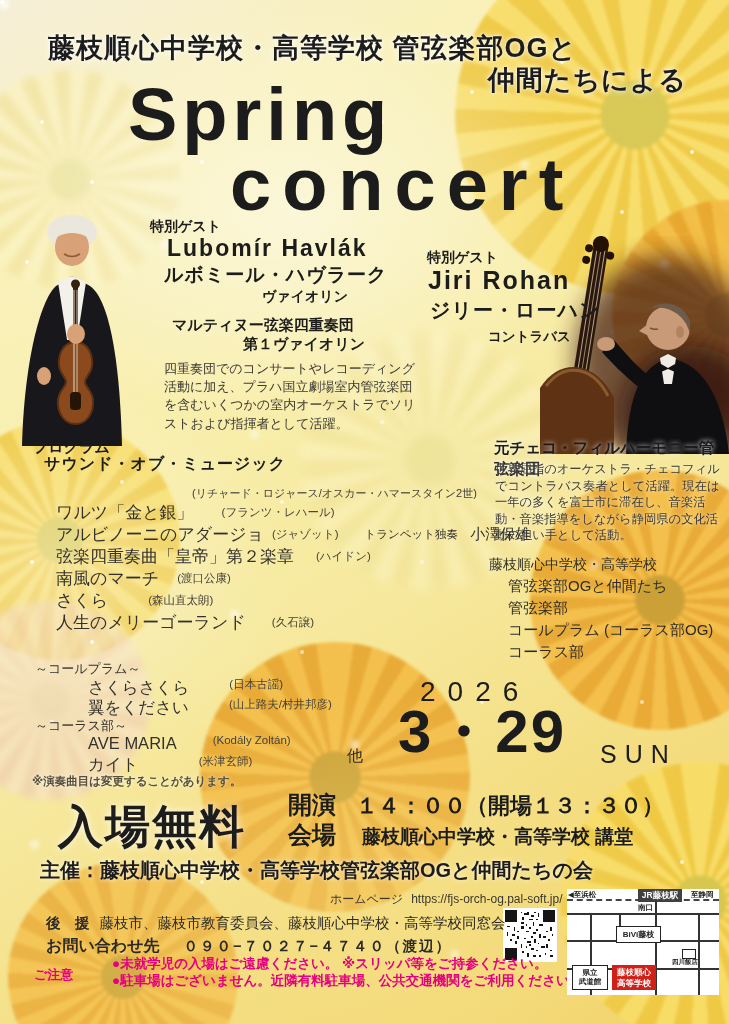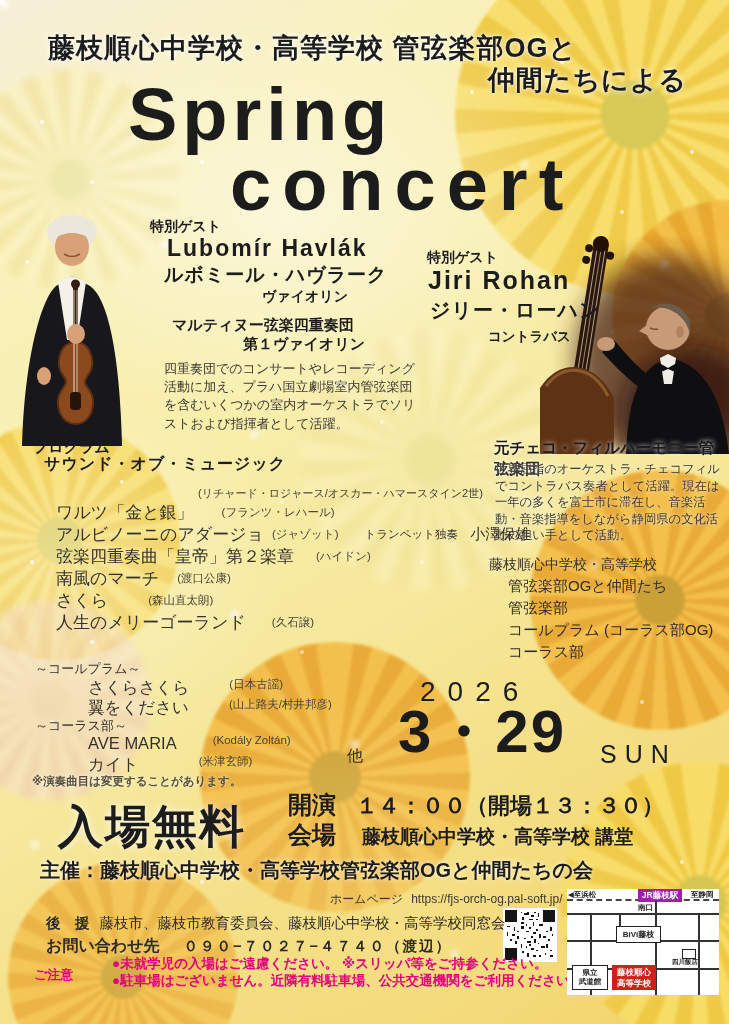--- a/index.html
+++ b/index.html
@@ -54,21 +54,21 @@
   .gr-label{left:427px;top:249px;}
   .gr-name-en{left:428px;top:266px;font-size:25px;font-weight:bold;letter-spacing:2px;}
   .gr-name-ja{left:430px;top:297px;font-size:20px;font-weight:bold;letter-spacing:1px;}
   .gr-inst{left:488px;top:328px;font-size:13.5px;font-weight:bold;}
   .gr-aff{left:494px;top:438px;font-size:15.5px;font-weight:bold;text-shadow:0 0 5px rgba(255,255,255,.9);}
   .gr-bio{left:495px;top:461px;width:228px;font-size:12.3px;line-height:1.35;color:#3c3a35;text-shadow:0 0 4px rgba(255,255,255,.8);}
   .perf-school{left:489px;top:556px;font-size:14px;font-weight:500;color:#2e2c28;}
   .perf-groups{left:508px;top:575px;font-size:15px;line-height:22px;color:#2e2c28;}
   .prog-label{left:33px;top:438px;font-size:15px;font-weight:bold;}
   .prog-feature{left:44px;top:454px;font-size:16px;font-weight:bold;letter-spacing:1px;}
-  .prog-fcredit{left:192px;top:486px;font-size:11px;color:#3e3c36;margin-left:6px;}
+  .prog-fcredit{left:192px;top:486px;font-size:11px;color:#3e3c36;}
   .prog-rows{left:56px;top:501px;}
   .prog-row{height:22px;display:flex;align-items:center;font-size:17px;color:#33312c;}
   .prog-credit{font-size:11.5px;color:#45423a;}
   .prog-note-label{font-size:11.5px;color:#33312c;margin-left:26px;}
   .prog-note-name{font-size:15px;color:#2b2a26;margin-left:12px;}
   .sect-label{left:35px;font-size:13px;color:#33312c;}
   .sect-rows{left:88px;}
   .sect-row{height:20px;display:flex;align-items:flex-start;font-size:16.5px;color:#33312c;}
   .etc{left:347px;top:746px;font-size:16px;color:#2b2a26;}
   .disclaimer{left:32px;top:774px;font-size:11.5px;font-weight:bold;color:#55503c;text-shadow:0 0 4px rgba(255,255,255,.8);}
@@ -91,21 +91,21 @@
   .notices{left:112px;top:956px;font-size:13.5px;font-weight:bold;line-height:16.5px;}
   .magenta{color:#e5007f;}
   
   .map{left:567px;top:889px;width:152px;height:106px;background:#fff;font-weight:bold;color:#222;}
   .map .lbl{position:absolute;font-size:7.5px;font-weight:bold;white-space:nowrap;}
   .map .rail{position:absolute;left:0;right:0;top:10px;border-top:2px dashed #444;}
   .map .hline{position:absolute;left:0;right:0;height:2px;background:#333;}
   .map .vline{position:absolute;width:2px;background:#333;}
   .map .box{position:absolute;background:#fff;border:1px solid #222;font-size:8px;font-weight:bold;
     display:flex;align-items:center;justify-content:center;text-align:center;white-space:pre-line;line-height:1.15;}
-  .map .station{position:absolute;background:#a21caf;color:#fff;font-size:8.5px;font-weight:bold;
+  .map .station{position:absolute;background:#404040;color:#fff;font-size:8.5px;font-weight:bold;
     display:flex;align-items:center;justify-content:center;white-space:nowrap;}
   .map .school{position:absolute;color:#fff;font-size:8.5px;font-weight:bold;
     display:flex;align-items:center;justify-content:center;text-align:center;white-space:pre-line;line-height:1.2;}
   .qr{left:503px;top:908px;width:54px;height:54px;background:#fff;padding:2px;box-sizing:border-box;}
 </style>
 </head>
 <body>
 
 <div class="poster">
 

